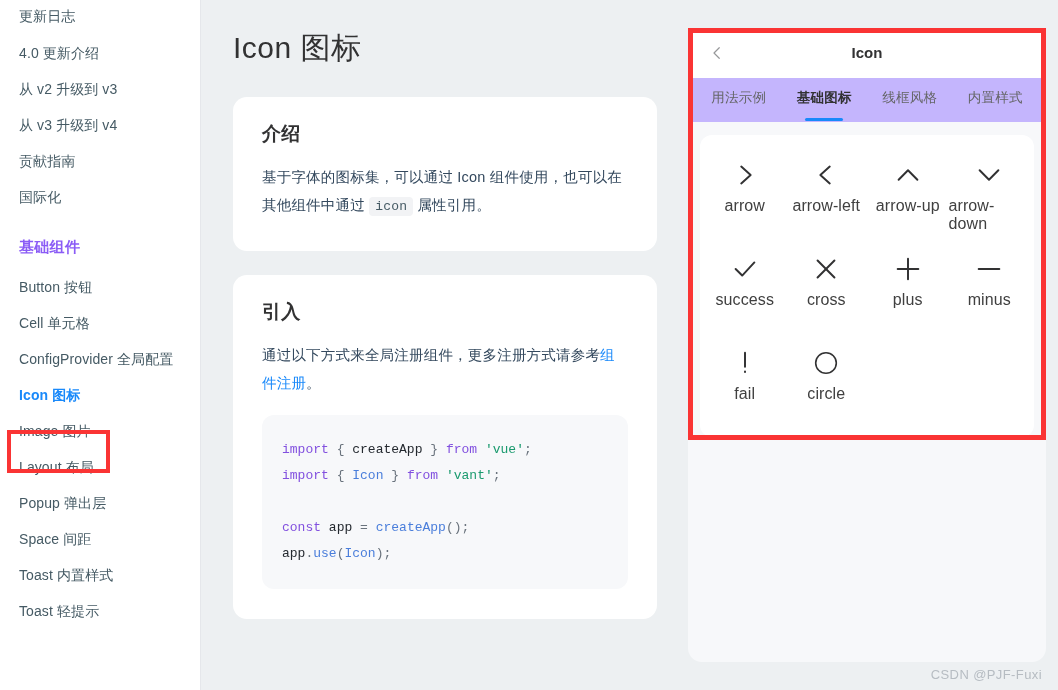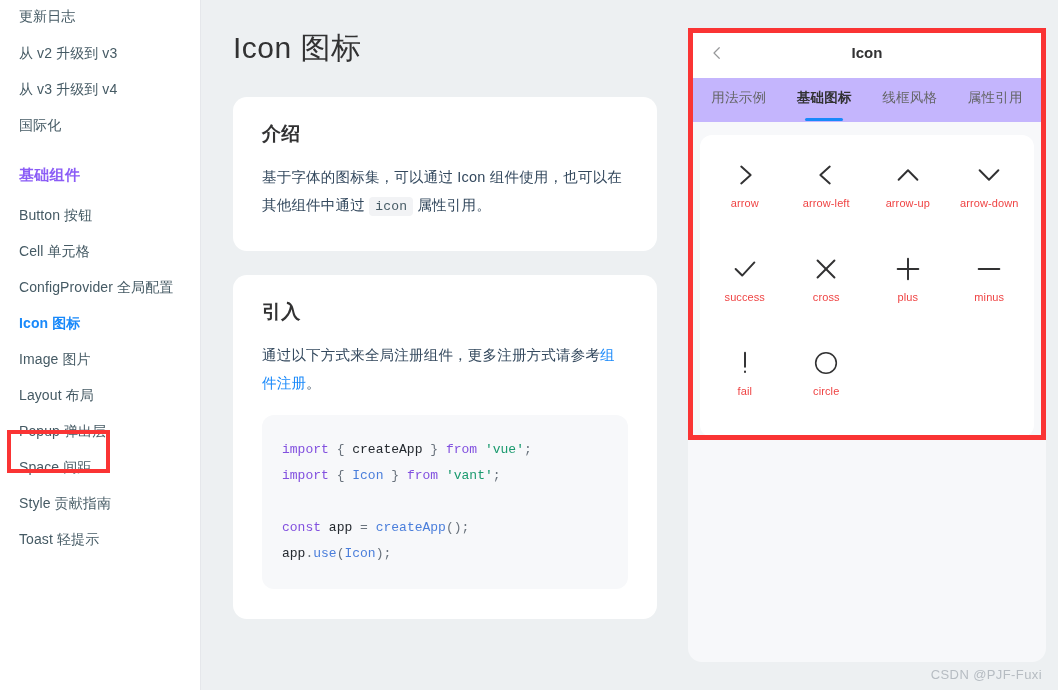--- a/index.html
+++ b/index.html
@@ -205,22 +205,22 @@
     height: 80px;
   }
   .icon-glyph {
     height: 44px;
     display: flex;
     align-items: center;
     justify-content: center;
     color: #323233;
   }
   .icon-label {
-    font-size: 11px;
-    color: #ef4444;
+    font-size: 16px;
+    color: #404040;
     letter-spacing: .1px;
   }
 
   
   .preview-highlight {
     position: absolute;
     left: 487px; top: 28px;
     width: 358px; height: 412px;
     border: 5px solid #fa3434;
     pointer-events: none;
@@ -235,35 +235,37 @@
     letter-spacing: .4px;
   }
 </style>
 </head>
 <body>
 
 <div class="app">
 
   <nav class="sidebar">
     <a class="nav-link first">更新日志</a>
+    <a class="nav-link">4.0 更新介绍</a>
     <a class="nav-link">从 v2 升级到 v3</a>
     <a class="nav-link">从 v3 升级到 v4</a>
+    <a class="nav-link">贡献指南</a>
     <a class="nav-link">国际化</a>
 
     <div class="nav-group-title">基础组件</div>
 
     <a class="nav-link">Button 按钮</a>
     <a class="nav-link">Cell 单元格</a>
     <a class="nav-link">ConfigProvider 全局配置</a>
     <a class="nav-link active">Icon 图标</a>
     <a class="nav-link">Image 图片</a>
     <a class="nav-link">Layout 布局</a>
     <a class="nav-link">Popup 弹出层</a>
     <a class="nav-link">Space 间距</a>
-    <a class="nav-link">Style 贡献指南</a>
+    <a class="nav-link">Toast 内置样式</a>
     <a class="nav-link">Toast 轻提示</a>
 
     <div class="sidebar-highlight"></div>
   </nav>
 
   <main class="main">
 
     <div class="doc-col">
       <h1 class="page-title">Icon 图标</h1>
 
@@ -287,21 +289,21 @@
               <polyline points="15 5 8 12 15 19"></polyline>
             </svg>
         </span>
         <div class="preview-title">Icon</div>
       </div>
 
       <div class="tabs">
         <div class="tab">用法示例</div>
         <div class="tab active">基础图标</div>
         <div class="tab">线框风格</div>
-        <div class="tab">属性引用</div>
+        <div class="tab">内置样式</div>
       </div>
 
       <div class="icon-card">
         <div class="icon-grid">
 
           <div class="icon-cell">
             <span class="icon-glyph">
               <svg viewBox="0 0 32 32" width="30" height="30" fill="none" stroke="currentColor" stroke-width="2.1" stroke-linecap="round" stroke-linejoin="round">
                   <polyline points="12 7 22 16 12 25"></polyline>
                 </svg>

